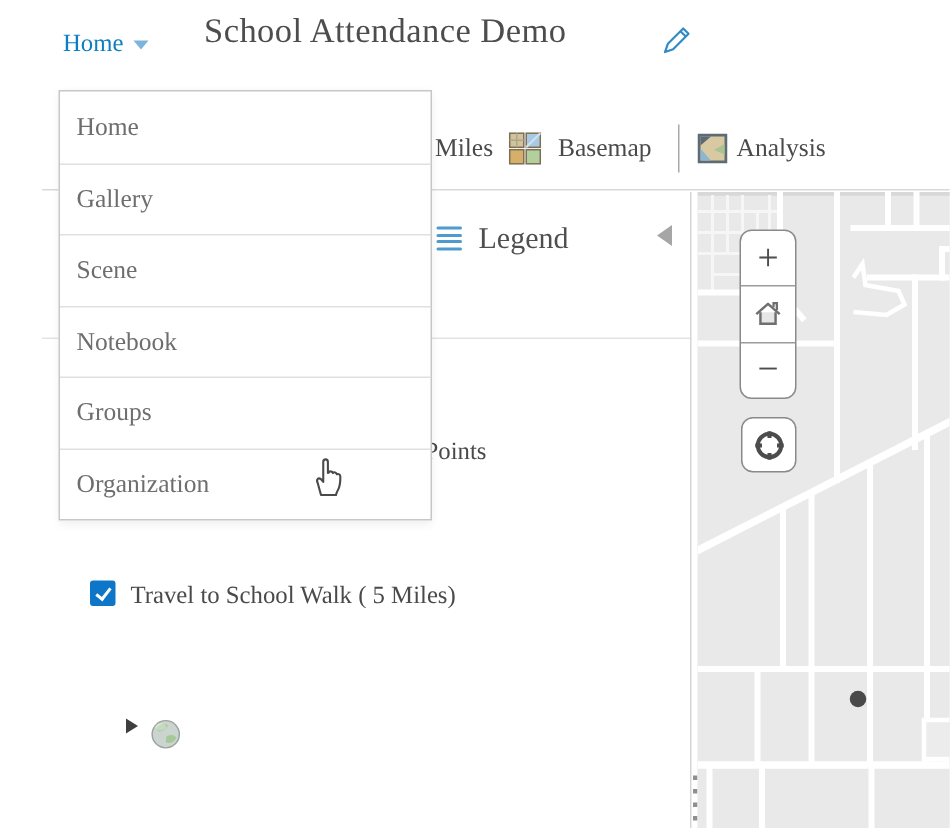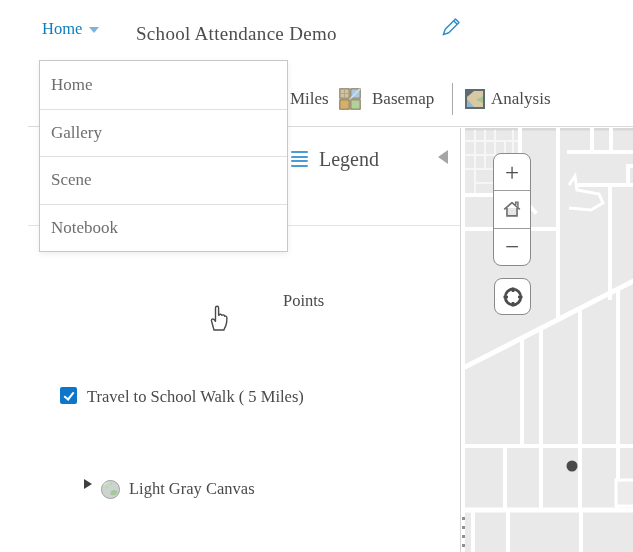--- a/index.html
+++ b/index.html
@@ -4,21 +4,21 @@
 <style>
   html,body{margin:0;padding:0;background:#fff;}
   .stage{position:relative;width:633px;height:552px;overflow:hidden;background:#fff;
          font-family:Liberation Serif, serif;color:#4a4a4a;cursor:default;margin-left:28px;}
 
   
   .home-link{position:absolute;left:14px;top:19px;display:flex;align-items:center;gap:7px;
              font-size:16.5px;color:#0f7ec0;}
   .caret-down{width:0;height:0;border-left:5px solid transparent;border-right:5px solid transparent;
               border-top:6px solid #7db4dc;margin-top:2px;}
-  .page-title{position:absolute;left:108px;top:23px;font-size:19px;color:#4d4d4d;letter-spacing:.3px;}
+  .page-title{position:absolute;left:108px;top:8px;font-size:23px;color:#4d4d4d;letter-spacing:.3px;}
   .pencil{position:absolute;left:411px;top:16px;width:23px;height:23px;}
 
   
   .toolbar{position:absolute;left:0;top:71px;width:633px;height:56px;background:#fff;
            border-bottom:1px solid #d9d9d9;box-sizing:border-box;}
   .tb-item{position:absolute;top:0;height:55px;display:flex;align-items:center;gap:6px;
            font-size:17px;color:#4a4a4a;}
   .tb-edit{left:262px;}
   .tb-basemap{left:311px;gap:11px;}
   .tb-analysis{left:437px;}
@@ -138,21 +138,20 @@
 
 
     <div class="layer-row row-basemap-layer">
       <span class="expand-arrow"></span>
       <svg width="21" height="21" viewBox="0 0 22 22">
         <circle cx="11" cy="11" r="9.5" fill="#ccd4cf" stroke="#9aa39d" stroke-width="1"></circle>
         <path d="M4 7 Q8 2.5 12.5 4.5 Q11 9 6.5 9 Q4.8 8.5 4 7 Z" fill="#a5c79a"></path>
         <path d="M11.5 12.5 Q16.5 10 18.5 13.5 Q16 18.5 11 16.5 Z" fill="#a5c79a"></path>
         <ellipse cx="7.5" cy="6" rx="4" ry="2.5" fill="#ffffff" opacity="0.35"></ellipse>
       </svg>
-      <span>Light Gray Canvas</span>
     </div>
   </div>
   <div class="panel-border"></div>
   <div class="resize-dots">
     <i></i>
       <i></i>
       <i></i>
       <i></i>
   </div>
 
@@ -217,19 +216,21 @@
       <circle cx="12" cy="12" r="7.8" fill="none" stroke="#4c4c4c" stroke-width="2.7"></circle>
       <path d="M12 2.5 V7 M12 17 V21.5 M2.5 12 H7 M17 12 H21.5" stroke="#4c4c4c" stroke-width="2.7"></path>
     </svg>
   </div>
 
   <div class="dropdown">
     <div class="dd-item">Home</div>
     <div class="dd-item">Gallery</div>
     <div class="dd-item">Scene</div>
     <div class="dd-item">Notebook</div>
+    <div class="dd-item">Groups</div>
+    <div class="dd-item">Organization</div>
   </div>
 
   <svg class="cursor-hand" width="28" height="32" viewBox="0 0 28 32">
     <path d="M10 29 L7.8 21 C6.6 18.6 8.3 17 10.1 18.6 L11.5 20.3 L11.5 7 C11.5 4.7 14.6 4.7 14.6 7 L14.6 14.3 L15.1 14.2 C15.4 12.9 17.5 12.9 17.9 14.4 C18.6 13.5 20.3 13.8 20.6 15.2 C21.6 14.7 22.9 15.2 22.9 16.9 C22.9 19.6 22.6 22.8 21.8 24.6 C21 26.4 20.2 27.5 20 29 Z" fill="#ffffff" stroke="#4a4a4a" stroke-width="1.4" stroke-linejoin="round"></path>
   </svg>
 
 </div>
 
 </body></html>

